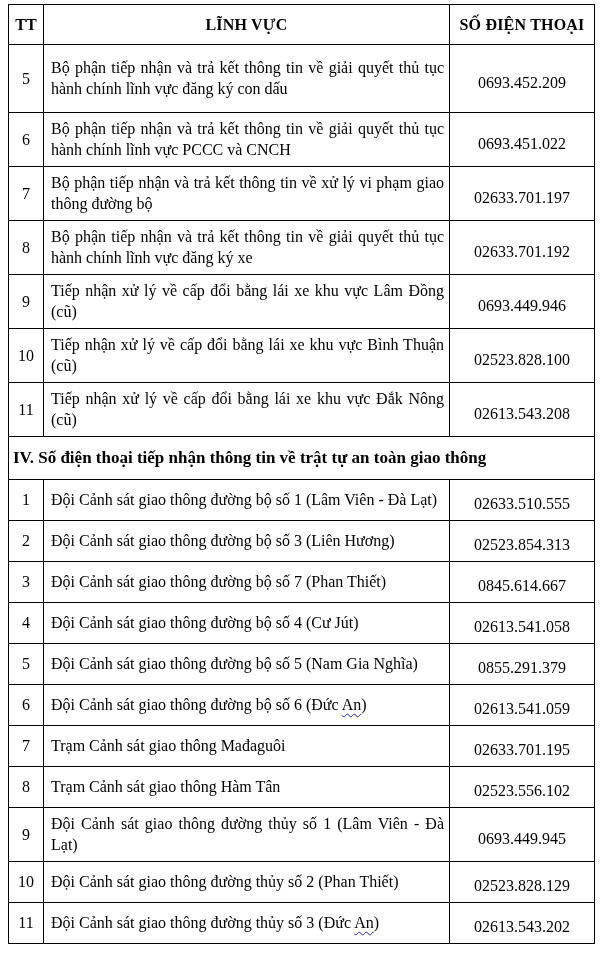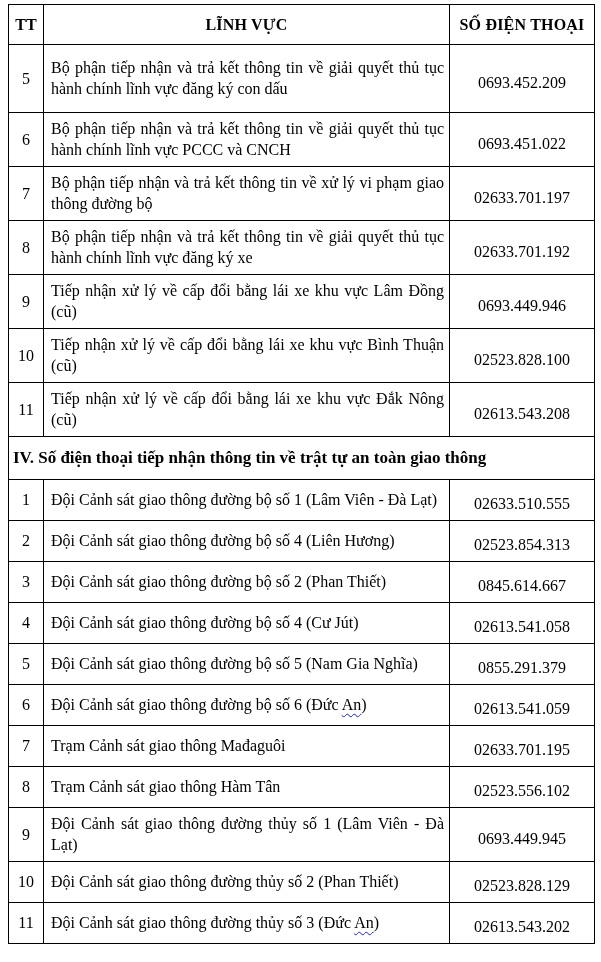--- a/index.html
+++ b/index.html
@@ -126,26 +126,26 @@
       </tr>
     </tbody>
     <tbody id="body2">
         <tr>
           <td class="tt">1</td>
           <td class="field">Đội Cảnh sát giao thông đường bộ số 1 (Lâm Viên - Đà Lạt)</td>
           <td class="phone">02633.510.555</td>
         </tr>
         <tr>
           <td class="tt">2</td>
-          <td class="field">Đội Cảnh sát giao thông đường bộ số 4 (Liên Hương)</td>
+          <td class="field">Đội Cảnh sát giao thông đường bộ số 3 (Liên Hương)</td>
           <td class="phone">02523.854.313</td>
         </tr>
         <tr>
           <td class="tt">3</td>
-          <td class="field">Đội Cảnh sát giao thông đường bộ số 2 (Phan Thiết)</td>
+          <td class="field">Đội Cảnh sát giao thông đường bộ số 7 (Phan Thiết)</td>
           <td class="phone">0845.614.667</td>
         </tr>
         <tr>
           <td class="tt">4</td>
           <td class="field">Đội Cảnh sát giao thông đường bộ số 4 (Cư Jút)</td>
           <td class="phone">02613.541.058</td>
         </tr>
         <tr>
           <td class="tt">5</td>
           <td class="field">Đội Cảnh sát giao thông đường bộ số 5 (Nam Gia Nghĩa)</td>

